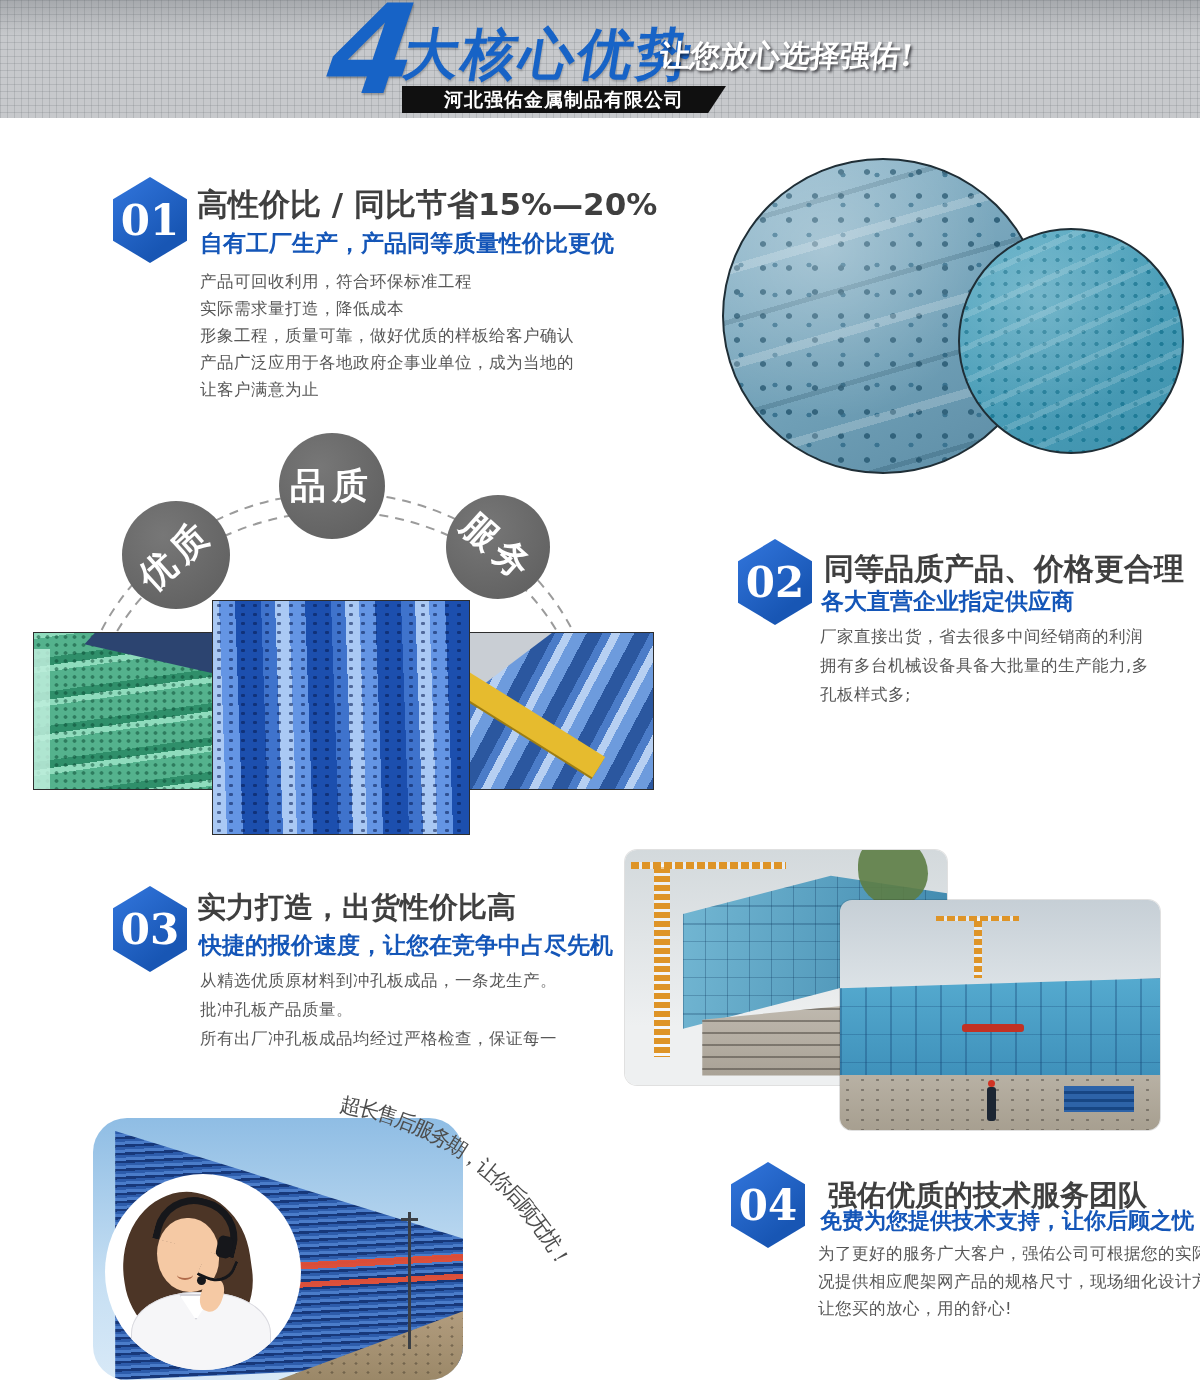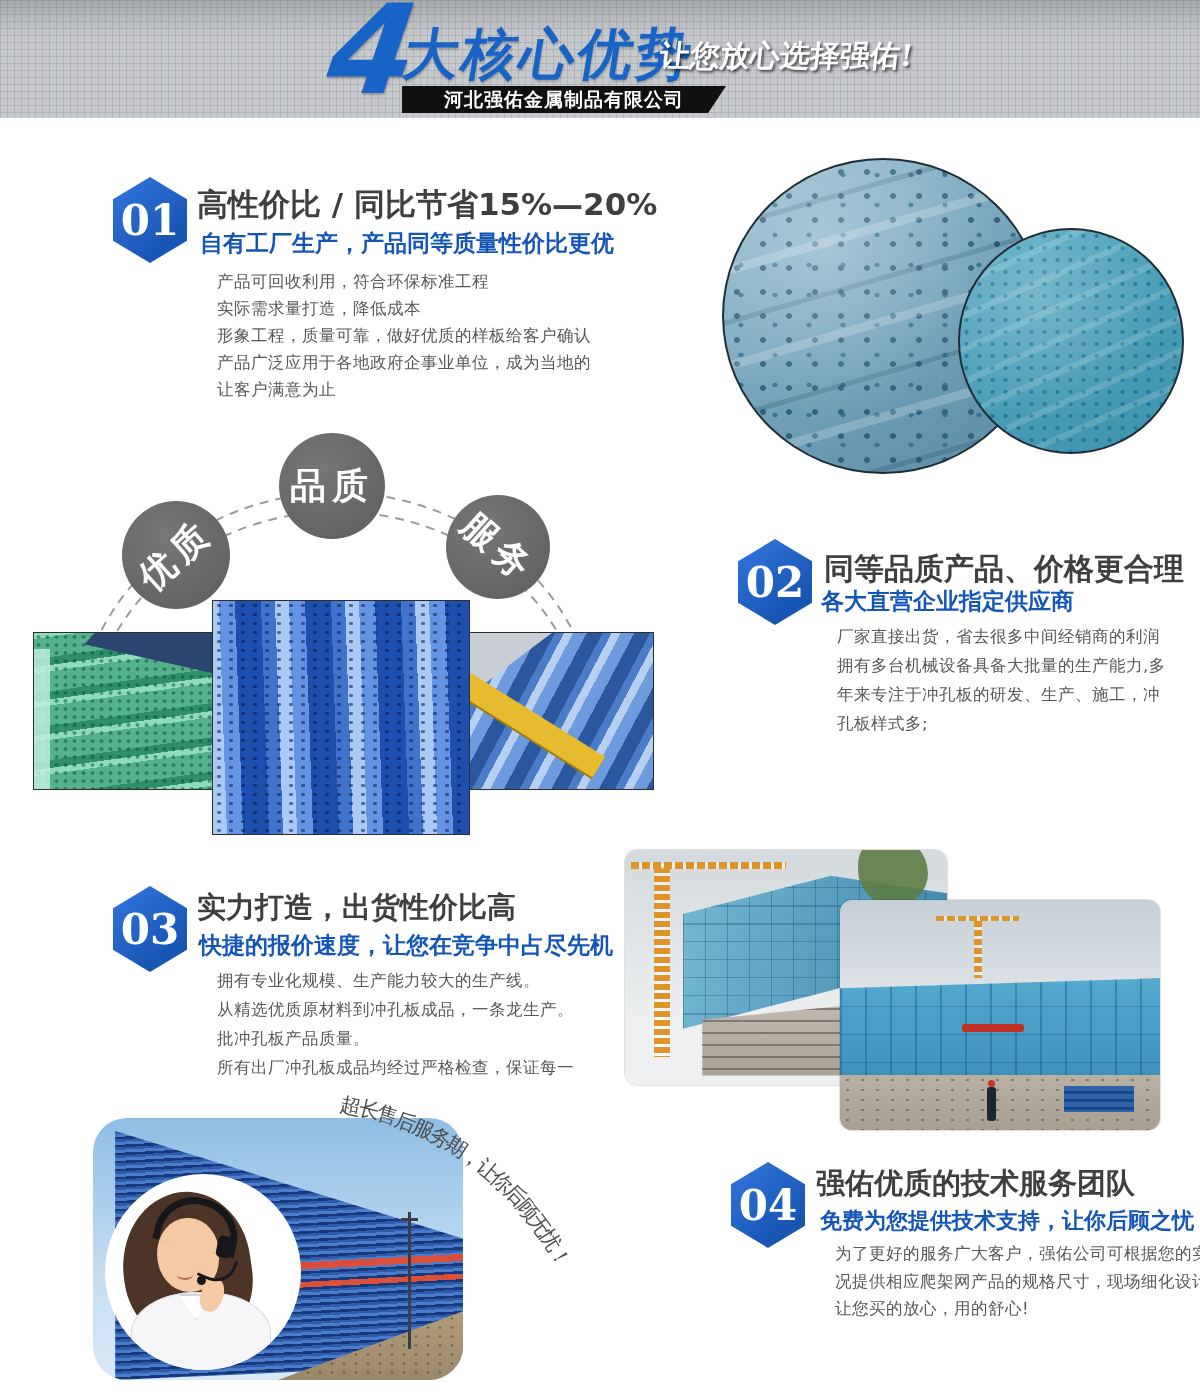--- a/index.html
+++ b/index.html
@@ -31,21 +31,21 @@
     clip-path:polygon(50% 0,100% 26%,100% 74%,50% 100%,0 74%,0 26%);
     background:linear-gradient(140deg,var(--accent-blue-light,#2f72d8) 10%,var(--accent-blue,#1856b4) 75%);
     display:flex;align-items:center;justify-content:center;}
   .hex span{color:#fff;font-family:"DejaVu Serif","Liberation Serif",serif;font-weight:700;font-size:42px;}
   .adv-title{position:absolute;color:var(--title-dark,#3f3f3f);font-weight:900;white-space:nowrap;}
   .t-sans{font-family:"DejaVu Sans","Liberation Sans",sans-serif;}
   .t-serif{font-family:"DejaVu Serif","Liberation Serif",serif;}
   .adv-sub{position:absolute;color:var(--subtitle-blue,#1456b8);font-weight:900;white-space:nowrap;
     font-family:"DejaVu Serif","Liberation Serif",serif;}
   .adv-body{position:absolute;color:var(--body-gray,#585858);font-size:16.5px;letter-spacing:.5px;}
-  .adv-body .bl{white-space:nowrap;margin-left:17px;}
+  .adv-body .bl{white-space:nowrap;}
 
   .hex-01{left:113px;top:177px;} .title-01{left:197px;top:184px;font-size:31px;}
   .sub-01{left:200px;top:228px;font-size:23px;} .body-01{left:200px;top:268px;line-height:27px;}
   .hex-02{left:738px;top:539px;} .title-02{left:820px;top:545px;font-size:30px;}
   .sub-02{left:821px;top:586px;font-size:23px;} .body-02{left:820px;top:622px;line-height:29px;}
   .hex-03{left:113px;top:886px;} .title-03{left:197px;top:888px;font-size:29px;}
   .sub-03{left:199px;top:930px;font-size:23px;} .body-03{left:200px;top:966px;line-height:29px;}
   .hex-04{left:731px;top:1162px;} .title-04{left:816px;top:1164px;font-size:29px;}
   .sub-04{left:820px;top:1206px;font-size:22px;} .body-04{left:818px;top:1240px;line-height:27.5px;}
 
@@ -218,21 +218,20 @@
 
   <section>
     <div class="hex hex-02">
       <span>02</span>
     </div>
     <h2 class="adv-title t-serif title-02" style="margin:4px;">同等品质产品、价格更合理</h2>
     <div class="adv-sub sub-02">各大直营企业指定供应商</div>
     <div class="adv-body body-02">
       <div class="bl">厂家直接出货，省去很多中间经销商的利润</div>
       <div class="bl">拥有多台机械设备具备大批量的生产能力,多</div>
-      <div class="bl">年来专注于冲孔板的研发、生产、施工，冲</div>
       <div class="bl">孔板样式多;</div>
     </div>
   </section>
 
   <div class="ph ph-left">
     <div class="navy-corner"></div>
     <div class="mint-edge"></div>
   </div>
   <div class="ph ph-center"></div>
   <div class="ph ph-right">
@@ -240,21 +239,20 @@
     <div class="yellow-band"></div>
   </div>
 
   <section>
     <div class="hex hex-03">
       <span>03</span>
     </div>
     <h2 class="adv-title t-serif title-03" style="margin:0;">实力打造，出货性价比高</h2>
     <div class="adv-sub sub-03">快捷的报价速度，让您在竞争中占尽先机</div>
     <div class="adv-body body-03">
-      <div class="bl">拥有专业化规模、生产能力较大的生产线。</div>
       <div class="bl">从精选优质原材料到冲孔板成品，一条龙生产。</div>
       <div class="bl">批冲孔板产品质量。</div>
       <div class="bl">所有出厂冲孔板成品均经过严格检查，保证每一</div>
     </div>
   </section>
 
   <div class="cph cph-back">
     <div class="crane-v"></div>
     <div class="crane-j"></div>
     <div class="bld"></div>
@@ -268,21 +266,21 @@
     <div class="banner-red"></div>
     <div class="ground"></div>
     <div class="stack"></div>
     <div class="worker"></div>
   </div>
 
   <section>
     <div class="hex hex-04">
       <span>04</span>
     </div>
-    <h2 class="adv-title t-sans title-04" style="margin:0;font-family:Liberation Serif, serif;">强佑优质的技术服务团队</h2>
+    <h2 class="adv-title t-sans title-04" style="margin:12px;font-family:Liberation Serif, serif;">强佑优质的技术服务团队</h2>
     <div class="adv-sub sub-04">免费为您提供技术支持，让你后顾之忧</div>
     <div class="adv-body body-04">
       <div class="bl">为了更好的服务广大客户，强佑公司可根据您的实际情</div>
       <div class="bl">况提供相应爬架网产品的规格尺寸，现场细化设计方案</div>
       <div class="bl">让您买的放心，用的舒心!</div>
     </div>
   </section>
 
   <div class="svc">
     <div class="fence"></div>

